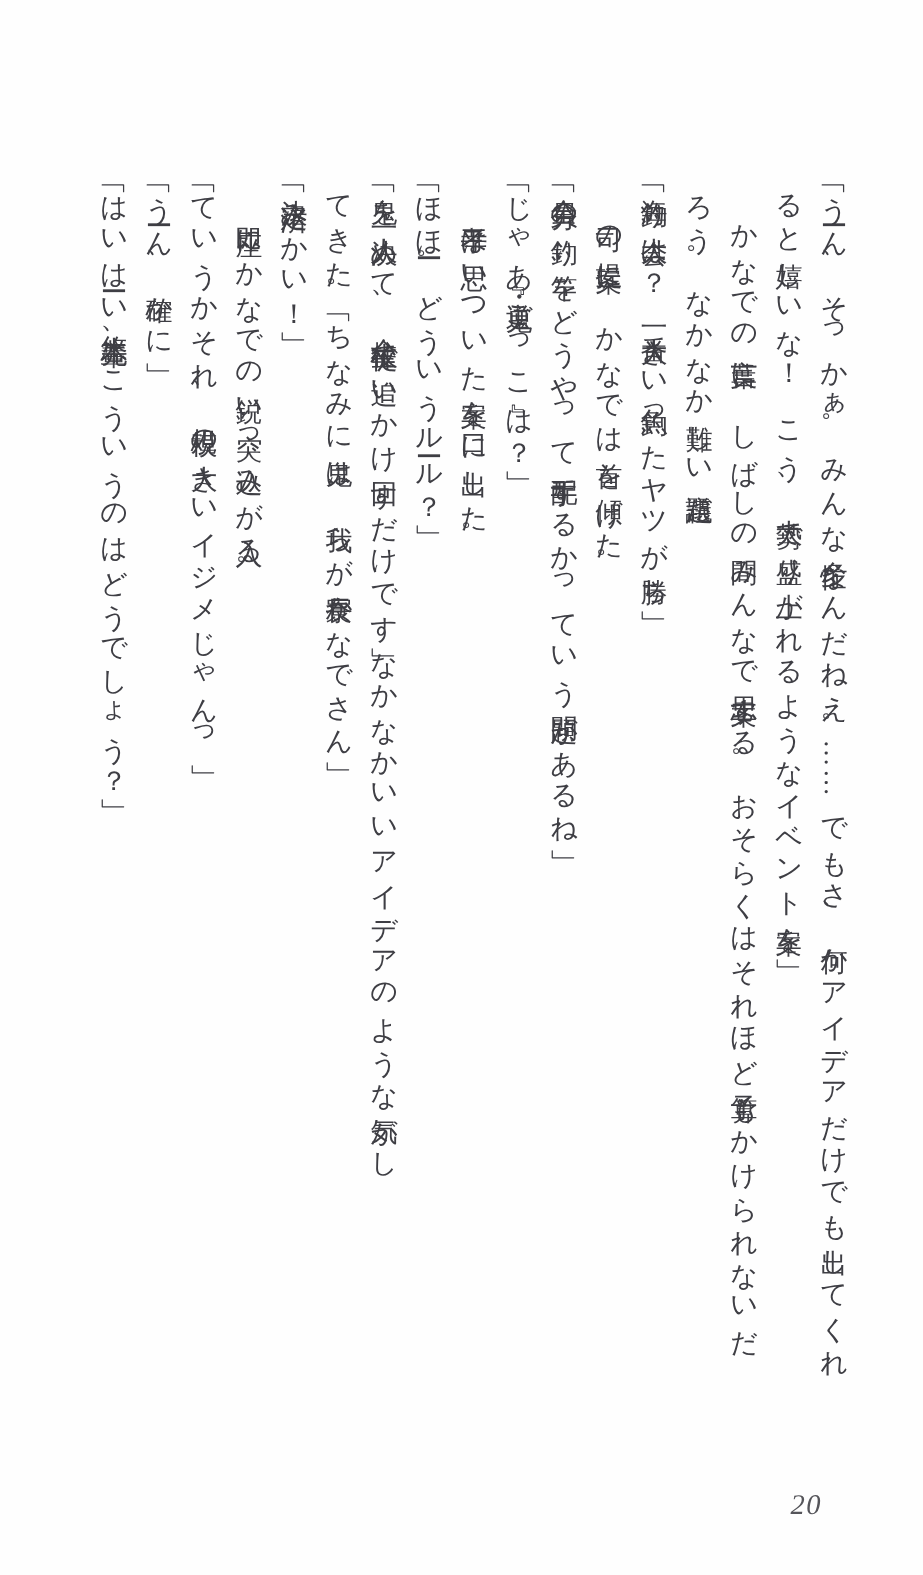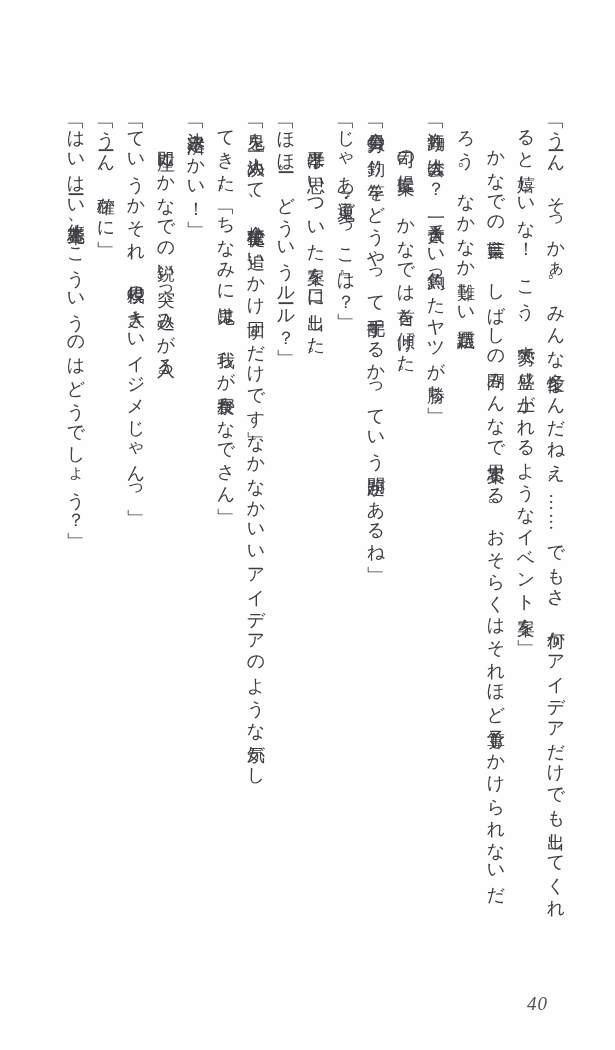--- a/index.html
+++ b/index.html
@@ -69,14 +69,14 @@
       <div class="tcol indent">孝平は思いついた案を口に出した。</div>
       <div class="tcol">「ほほー。どういうルール？」</div>
       <div class="tcol">「鬼を一人決めて、全校生徒で追いかけ回すだけです」なかなかいいアイデアのような気がし</div>
       <div class="tcol">てきた。「ちなみに鬼は、我らが寮長かなでさん」</div>
       <div class="tcol">「決定済みかい！」</div>
       <div class="tcol indent">即座にかなでの鋭い突っ込みが入る。</div>
       <div class="tcol">「ていうかそれ、規模の大きいイジメじゃんっ」</div>
       <div class="tcol">「うーん、確かに」</div>
       <div class="tcol">「はいはーい悠木先輩、こういうのはどうでしょう？」</div>
     </div>
-  <div class="page-number">40</div>
+  <div class="page-number">20</div>
 </div>
 
 </body></html>

